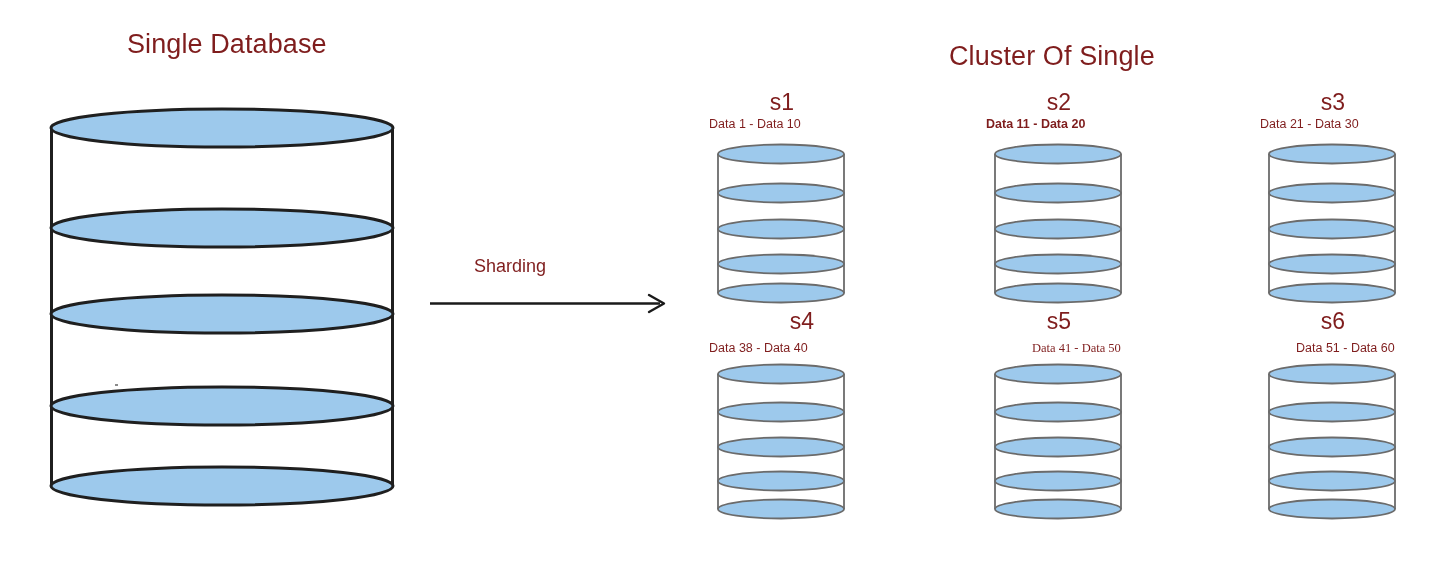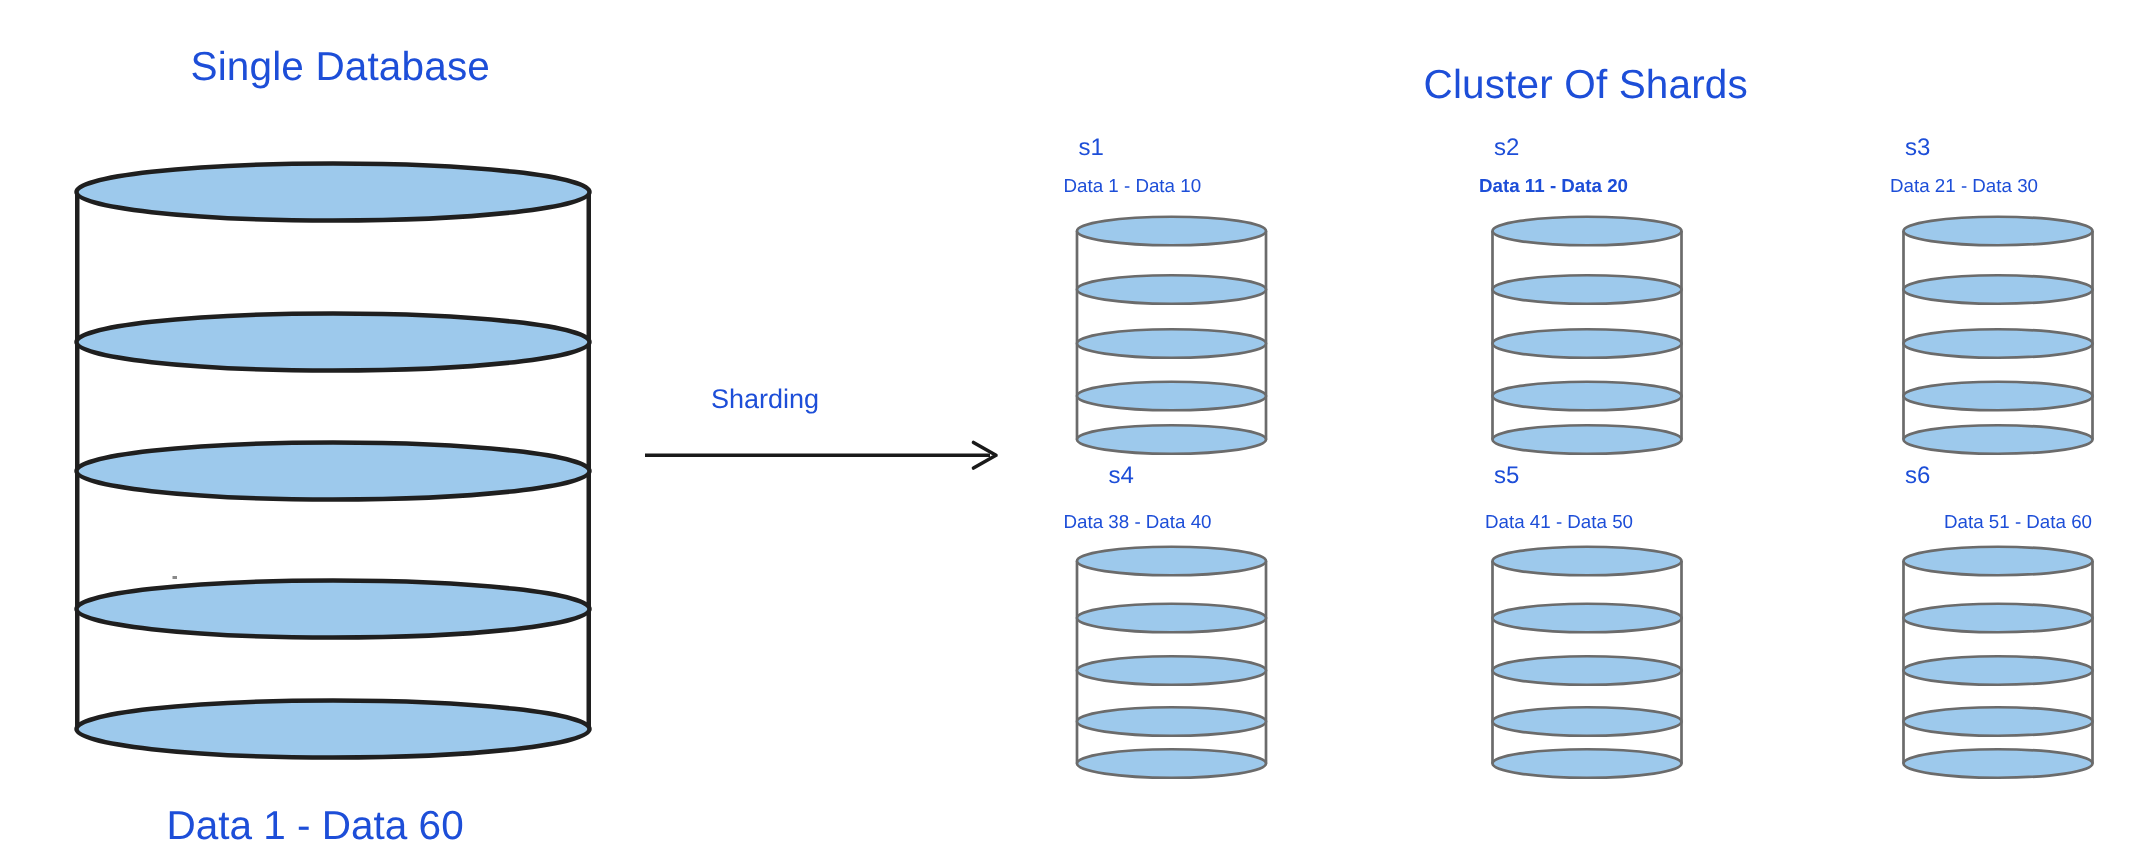--- a/index.html
+++ b/index.html
@@ -14,44 +14,44 @@
   #canvas {
     position: relative;
     width: 1429px;
     height: 574px;
     background: #ffffff;
     overflow: hidden;
   }
   .lbl {
     position: absolute;
     white-space: nowrap;
-    color: #1d4ed8;
+    color: #7f1d1d;
   }
   .title-main {
     font-size: 27px;
     line-height: 1;
     letter-spacing: 0.1px;
   }
   .title-cluster {
     font-size: 27px;
     line-height: 1;
     letter-spacing: 0.1px;
   }
   .caption-big {
     font-size: 27px;
     line-height: 1;
   }
   .arrow-label {
     font-size: 18px;
     line-height: 1;
   }
   .shard-name {
-    font-size: 16px;
+    font-size: 23px;
     line-height: 1;
-    text-align: left;
+    text-align: center;
   }
   .shard-range {
     font-size: 12.5px;
     line-height: 1;
   }
   .cyl {
     position: absolute;
   }
   .cyl svg {
     display: block;
@@ -82,32 +82,31 @@
       <ellipse cx="174" cy="208" rx="171" ry="19" fill="#9DC9EC" stroke="#1f1f1f" stroke-width="3"></ellipse>
 
       <ellipse cx="174" cy="300" rx="171" ry="19" fill="#9DC9EC" stroke="#1f1f1f" stroke-width="3"></ellipse>
 
       <ellipse cx="174" cy="380" rx="171" ry="19" fill="#9DC9EC" stroke="#1f1f1f" stroke-width="3"></ellipse>
 
       <rect x="67" y="278" width="3" height="2" fill="#8a8a8a"></rect>
     </svg>
   </div>
 
-  <div class="lbl caption-big" style="left:111px; top:537px;">Data 1 - Data 60</div>
 
   <div class="lbl arrow-label" style="left:474px; top:257px;">Sharding</div>
 
   <div class="arrow-wrap" style="left:428px; top:292px;">
     <svg width="244" height="24" viewBox="0 0 244 24">
       <line x1="2" y1="11.5" x2="232" y2="11.5" stroke="#1a1a1a" stroke-width="2.4"></line>
       <path d="M221 3 L236 11.5 L221 20" fill="none" stroke="#1a1a1a" stroke-width="2.4" stroke-linecap="round" stroke-linejoin="round"></path>
     </svg>
   </div>
 
-  <div class="lbl title-cluster" style="left:949px; top:43px;">Cluster Of Shards</div>
+  <div class="lbl title-cluster" style="left:949px; top:43px;">Cluster Of Single</div>
 
   <div class="lbl shard-name" style="left:719px; top:91px; width:126px;">s1</div>
   <div class="lbl shard-range" style="left:709px; top:118px; width:146px;">Data 1 - Data 10</div>
   <div class="cyl" style="left:716px; top:141px;">
     <svg width="132" height="168" viewBox="0 0 132 168">
       <line x1="2" y1="13" x2="2" y2="152" stroke="#6b6b6b" stroke-width="1.8"></line>
       <line x1="128" y1="13" x2="128" y2="152" stroke="#6b6b6b" stroke-width="1.8"></line>
       <ellipse cx="65" cy="13" rx="63" ry="9.5" fill="#9DC9EC" stroke="#6b6b6b" stroke-width="1.8"></ellipse>
       <ellipse cx="65" cy="52" rx="63" ry="9.5" fill="#9DC9EC" stroke="#6b6b6b" stroke-width="1.8"></ellipse>
       <ellipse cx="65" cy="88" rx="63" ry="9.5" fill="#9DC9EC" stroke="#6b6b6b" stroke-width="1.8"></ellipse>
@@ -152,21 +151,21 @@
       <line x1="128" y1="12" x2="128" y2="147" stroke="#6b6b6b" stroke-width="1.8"></line>
       <ellipse cx="65" cy="12" rx="63" ry="9.5" fill="#9DC9EC" stroke="#6b6b6b" stroke-width="1.8"></ellipse>
       <ellipse cx="65" cy="50" rx="63" ry="9.5" fill="#9DC9EC" stroke="#6b6b6b" stroke-width="1.8"></ellipse>
       <ellipse cx="65" cy="85" rx="63" ry="9.5" fill="#9DC9EC" stroke="#6b6b6b" stroke-width="1.8"></ellipse>
       <ellipse cx="65" cy="119" rx="63" ry="9.5" fill="#9DC9EC" stroke="#6b6b6b" stroke-width="1.8"></ellipse>
       <ellipse cx="65" cy="147" rx="63" ry="9.5" fill="#9DC9EC" stroke="#6b6b6b" stroke-width="1.8"></ellipse>
     </svg>
   </div>
 
   <div class="lbl shard-name" style="left:996px; top:310px; width:126px;">s5</div>
-  <div class="lbl shard-range" style="left:990px; top:342px; width:146px;">Data 41 - Data 50</div>
+  <div class="lbl shard-range" style="left:1032px; top:342px; width:146px;font-family:Liberation Serif, serif;">Data 41 - Data 50</div>
   <div class="cyl" style="left:993px; top:362px;">
     <svg width="132" height="162" viewBox="0 0 132 162">
       <line x1="2" y1="12" x2="2" y2="147" stroke="#6b6b6b" stroke-width="1.8"></line>
       <line x1="128" y1="12" x2="128" y2="147" stroke="#6b6b6b" stroke-width="1.8"></line>
       <ellipse cx="65" cy="12" rx="63" ry="9.5" fill="#9DC9EC" stroke="#6b6b6b" stroke-width="1.8"></ellipse>
       <ellipse cx="65" cy="50" rx="63" ry="9.5" fill="#9DC9EC" stroke="#6b6b6b" stroke-width="1.8"></ellipse>
       <ellipse cx="65" cy="85" rx="63" ry="9.5" fill="#9DC9EC" stroke="#6b6b6b" stroke-width="1.8"></ellipse>
       <ellipse cx="65" cy="119" rx="63" ry="9.5" fill="#9DC9EC" stroke="#6b6b6b" stroke-width="1.8"></ellipse>
       <ellipse cx="65" cy="147" rx="63" ry="9.5" fill="#9DC9EC" stroke="#6b6b6b" stroke-width="1.8"></ellipse>
     </svg>

